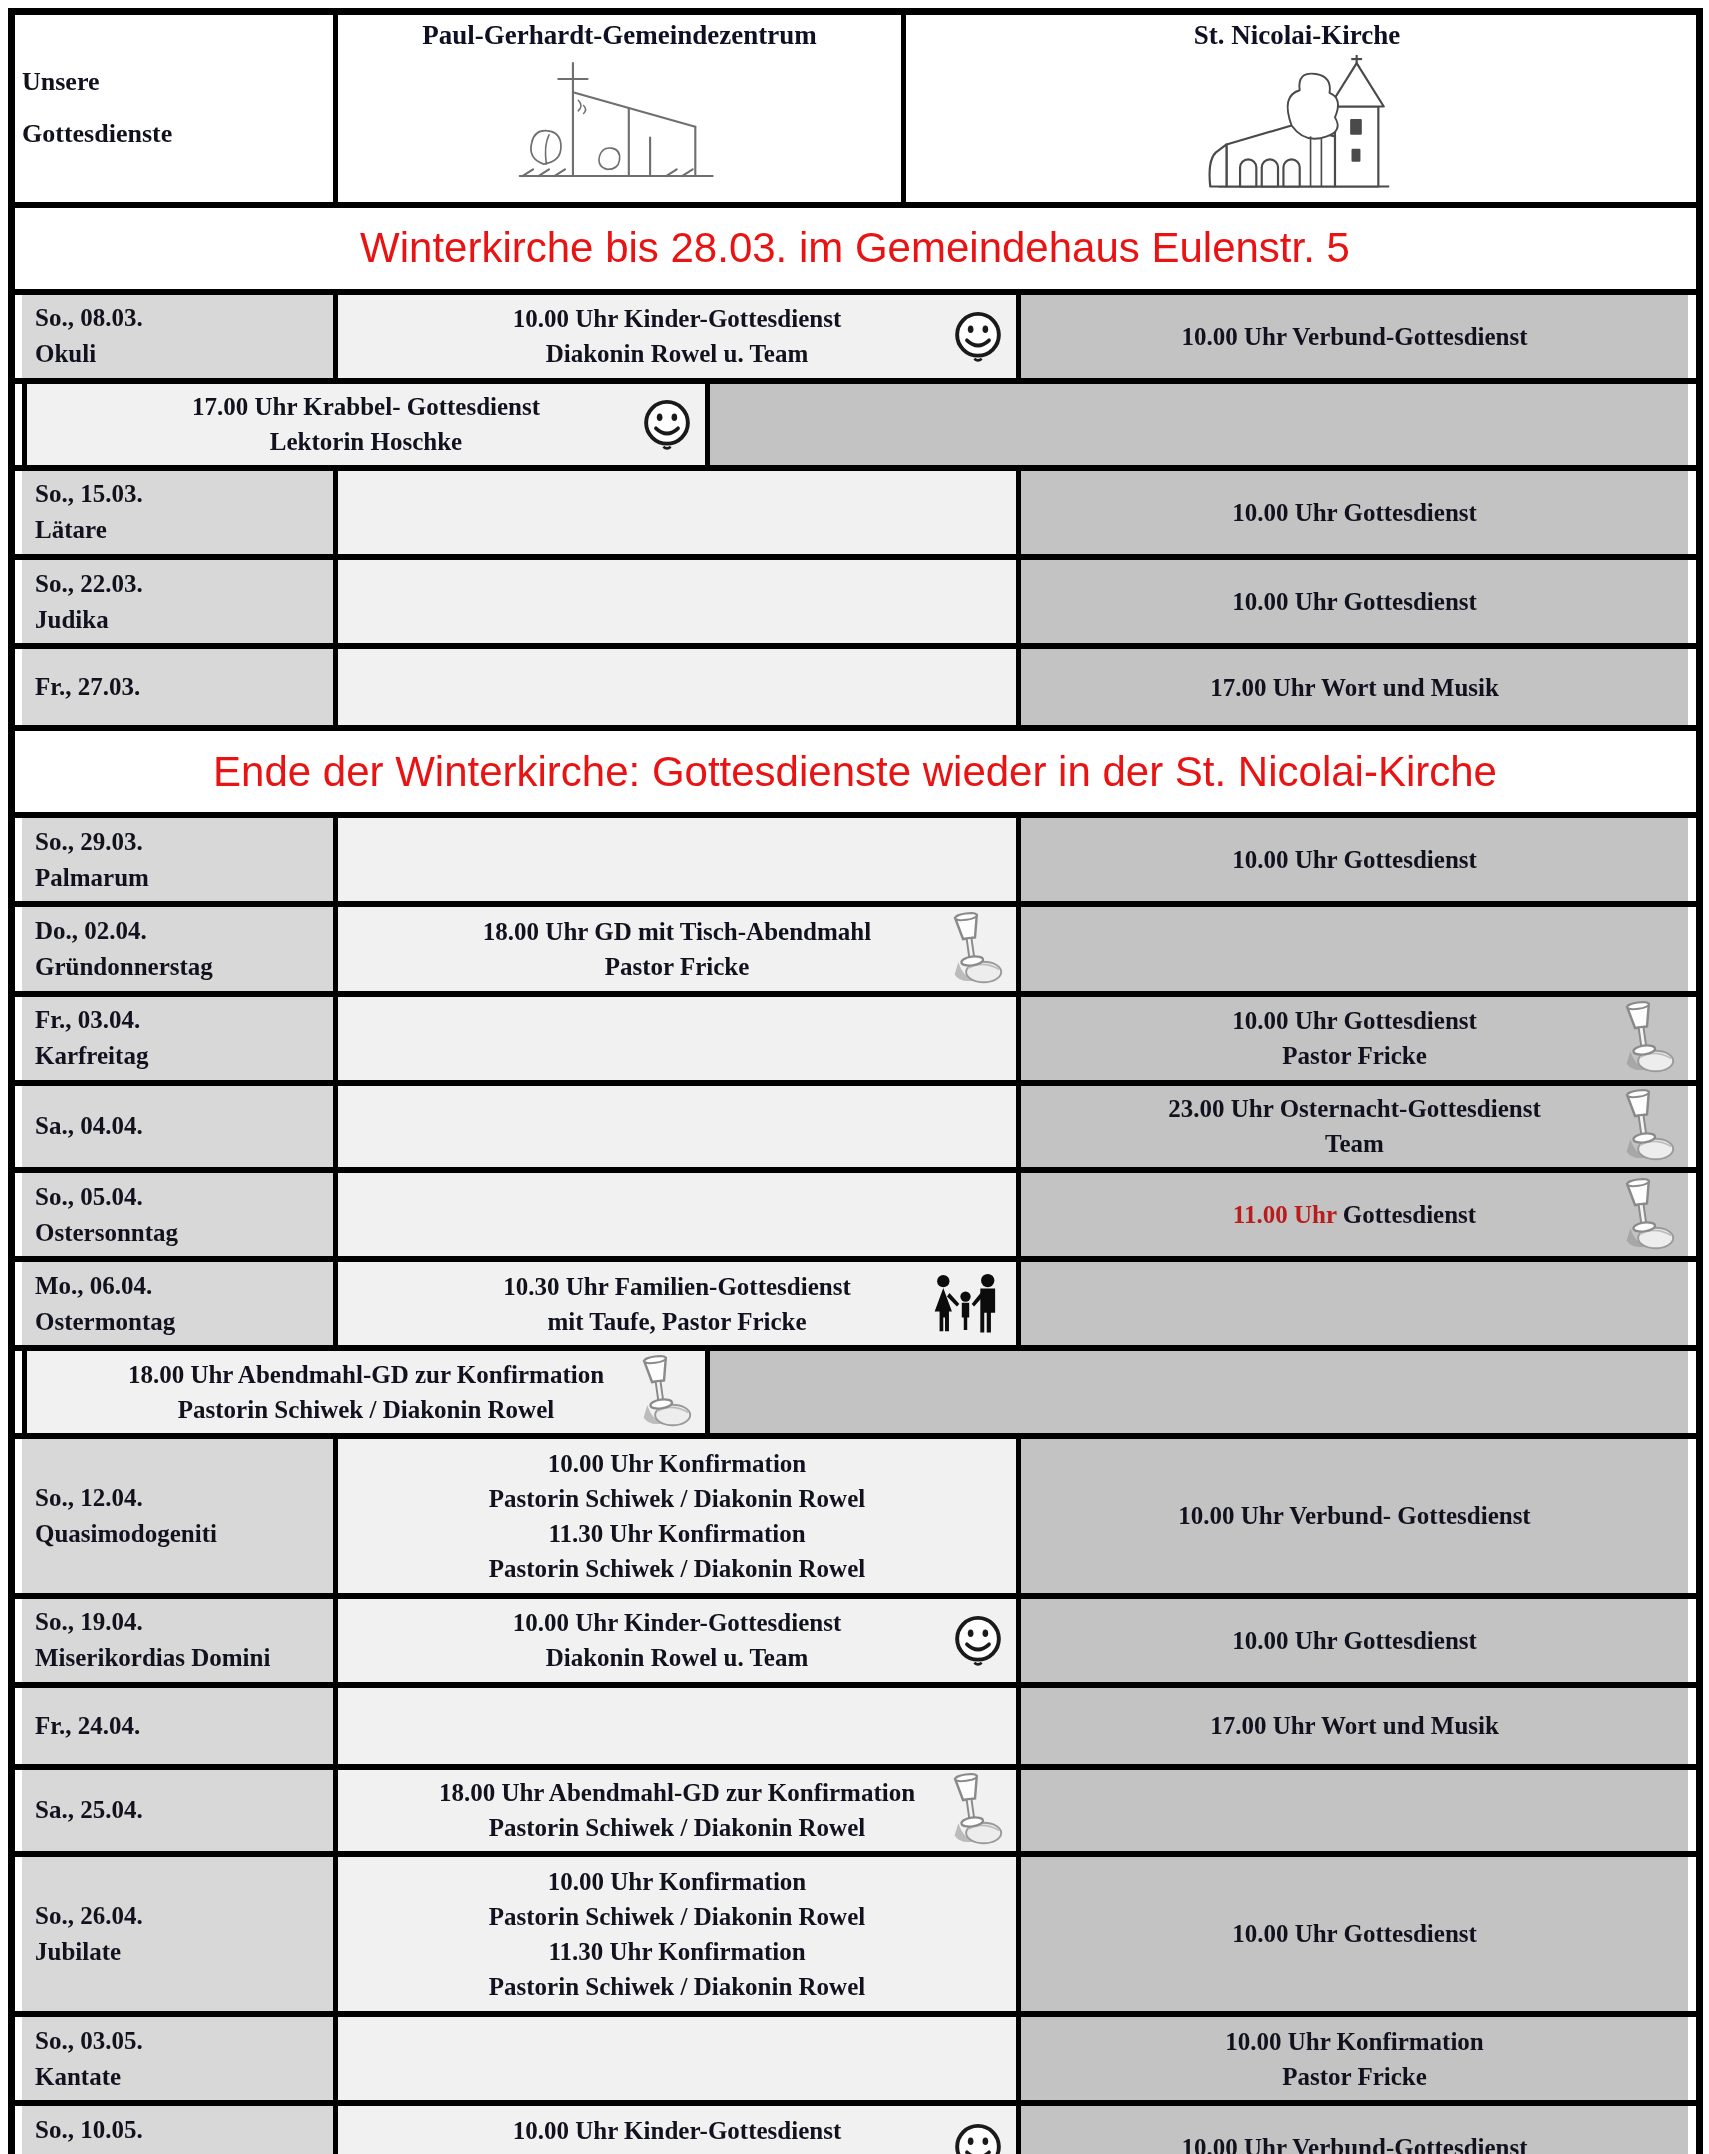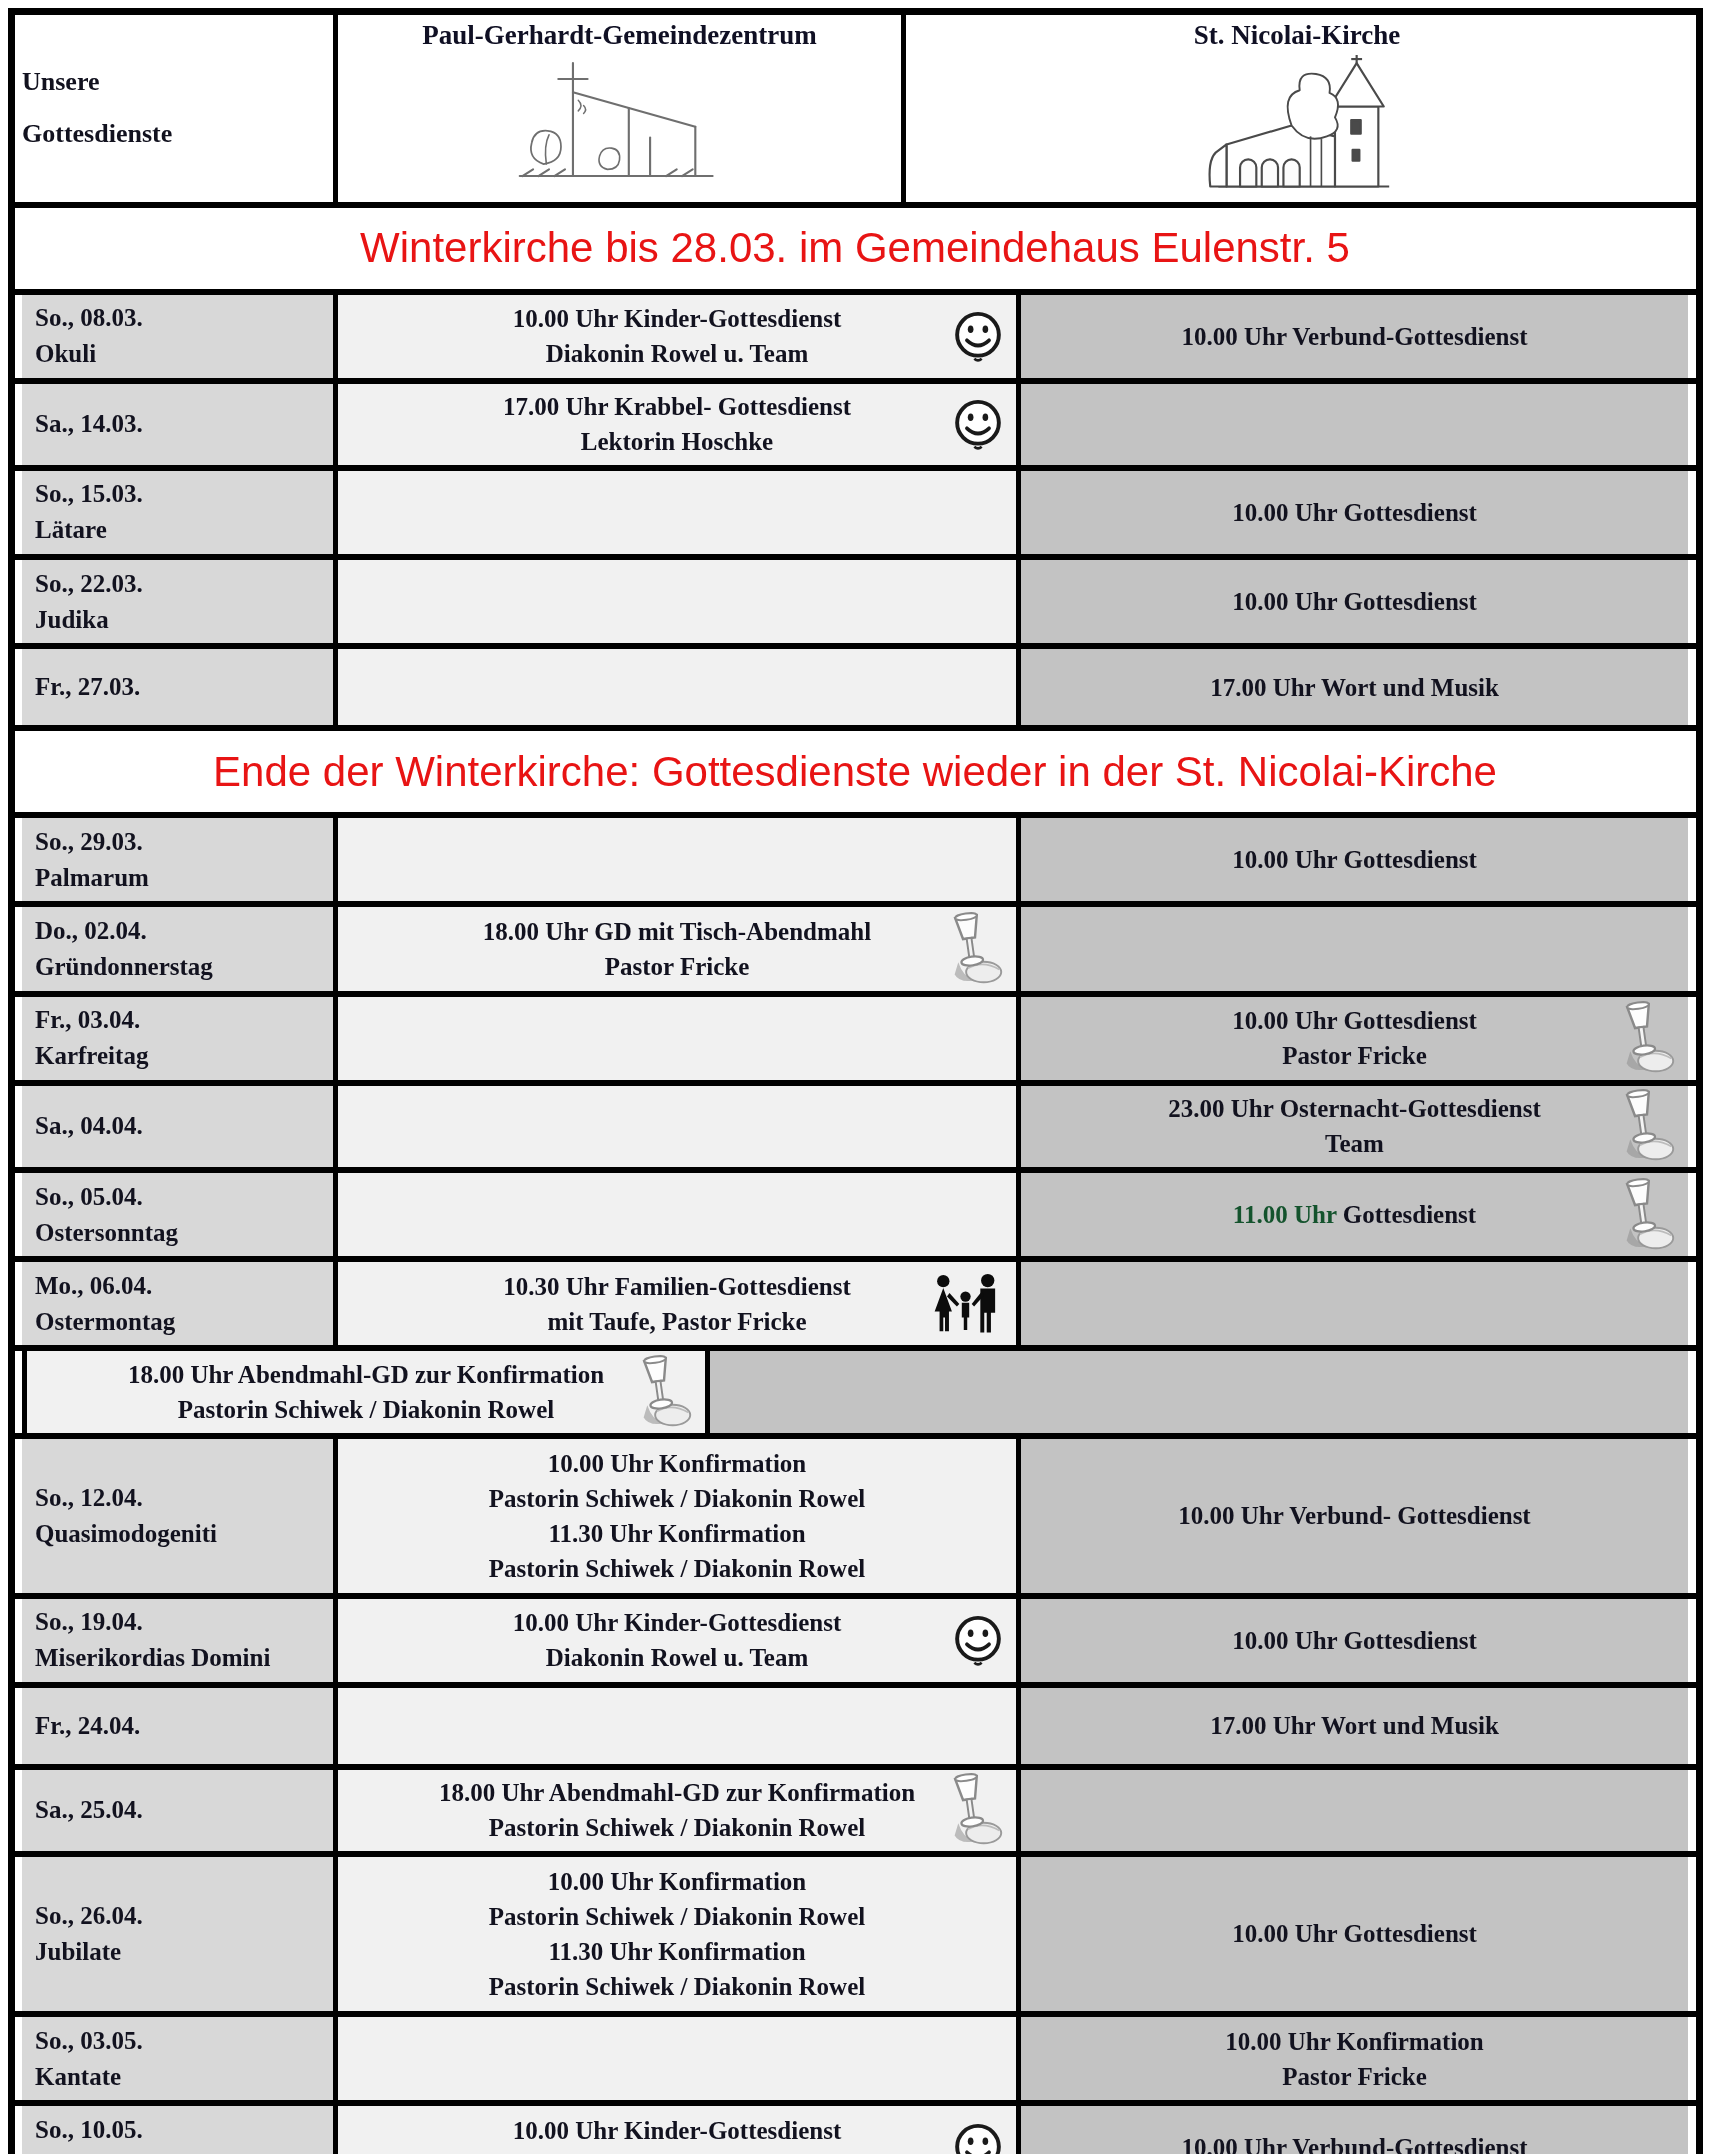--- a/index.html
+++ b/index.html
@@ -26,21 +26,21 @@
   .head-row{display:flex;align-items:stretch;border-bottom:6.6px solid #000;padding:0 7.5px;background:#fff;}
   .h-date{width:311px;background:#fff;display:flex;flex-direction:column;justify-content:center;
           align-items:flex-start;text-align:center;font-weight:bold;font-size:26px;line-height:52px;}
   .h-pg{width:568px;background:#fff;border-left:5.6px solid #000;display:flex;flex-direction:column;
         align-items:center;padding-top:5.6px;min-height:187px;}
   .h-nic{flex:1;background:#fff;border-left:5.6px solid #000;display:flex;flex-direction:column;
          align-items:center;padding-top:5.6px;}
   .h-title{font-weight:bold;font-size:27px;color:#101024;}
   .drawing{margin-top:3.7px;}
   .icon-box{position:absolute;right:11.2px;top:50%;transform:translateY(-50%);display:flex;align-items:center;}
-  .red-time{color:#14532d;}
+  .red-time{color:#b91c1c;}
   .line{white-space:pre-wrap;}
 </style>
 </head>
 <body>
 
 <div class="sheet">
   <div class="grid-table">
 
     <div class="head-row">
       <div class="cell h-date">
@@ -111,23 +111,20 @@
     <path d="M13 25.5 Q22 34 31 25.5" fill="none" stroke="#1a1a1a" stroke-width="3" stroke-linecap="round"></path>
     <path d="M19 40.5 q3 2.6 6 0" fill="none" stroke="#1a1a1a" stroke-width="2.2"></path>
   </svg>
             </span>
           </div>
           <div class="cell c-nic">
             <div class="line">10.00 Uhr Verbund-Gottesdienst</div>
           </div>
         </div>
         <div class="t-row row-normal">
-          <div class="cell c-date">
-            <div class="line">Sa., 14.03.</div>
-          </div>
           <div class="cell c-pg">
             <div class="line">17.00 Uhr Krabbel- Gottesdienst</div>
             <div class="line">Lektorin Hoschke</div>
             <span class="icon-box">
               <svg width="54" height="54" viewBox="0 0 44 44">
     <circle cx="22" cy="21" r="17" fill="#ffffff" stroke="#1a1a1a" stroke-width="3.2"></circle>
     <ellipse cx="16" cy="16.5" rx="2.3" ry="3.1" fill="#1a1a1a"></ellipse>
     <ellipse cx="28" cy="16.5" rx="2.3" ry="3.1" fill="#1a1a1a"></ellipse>
     <path d="M13 25.5 Q22 34 31 25.5" fill="none" stroke="#1a1a1a" stroke-width="3" stroke-linecap="round"></path>
     <path d="M19 40.5 q3 2.6 6 0" fill="none" stroke="#1a1a1a" stroke-width="2.2"></path>

